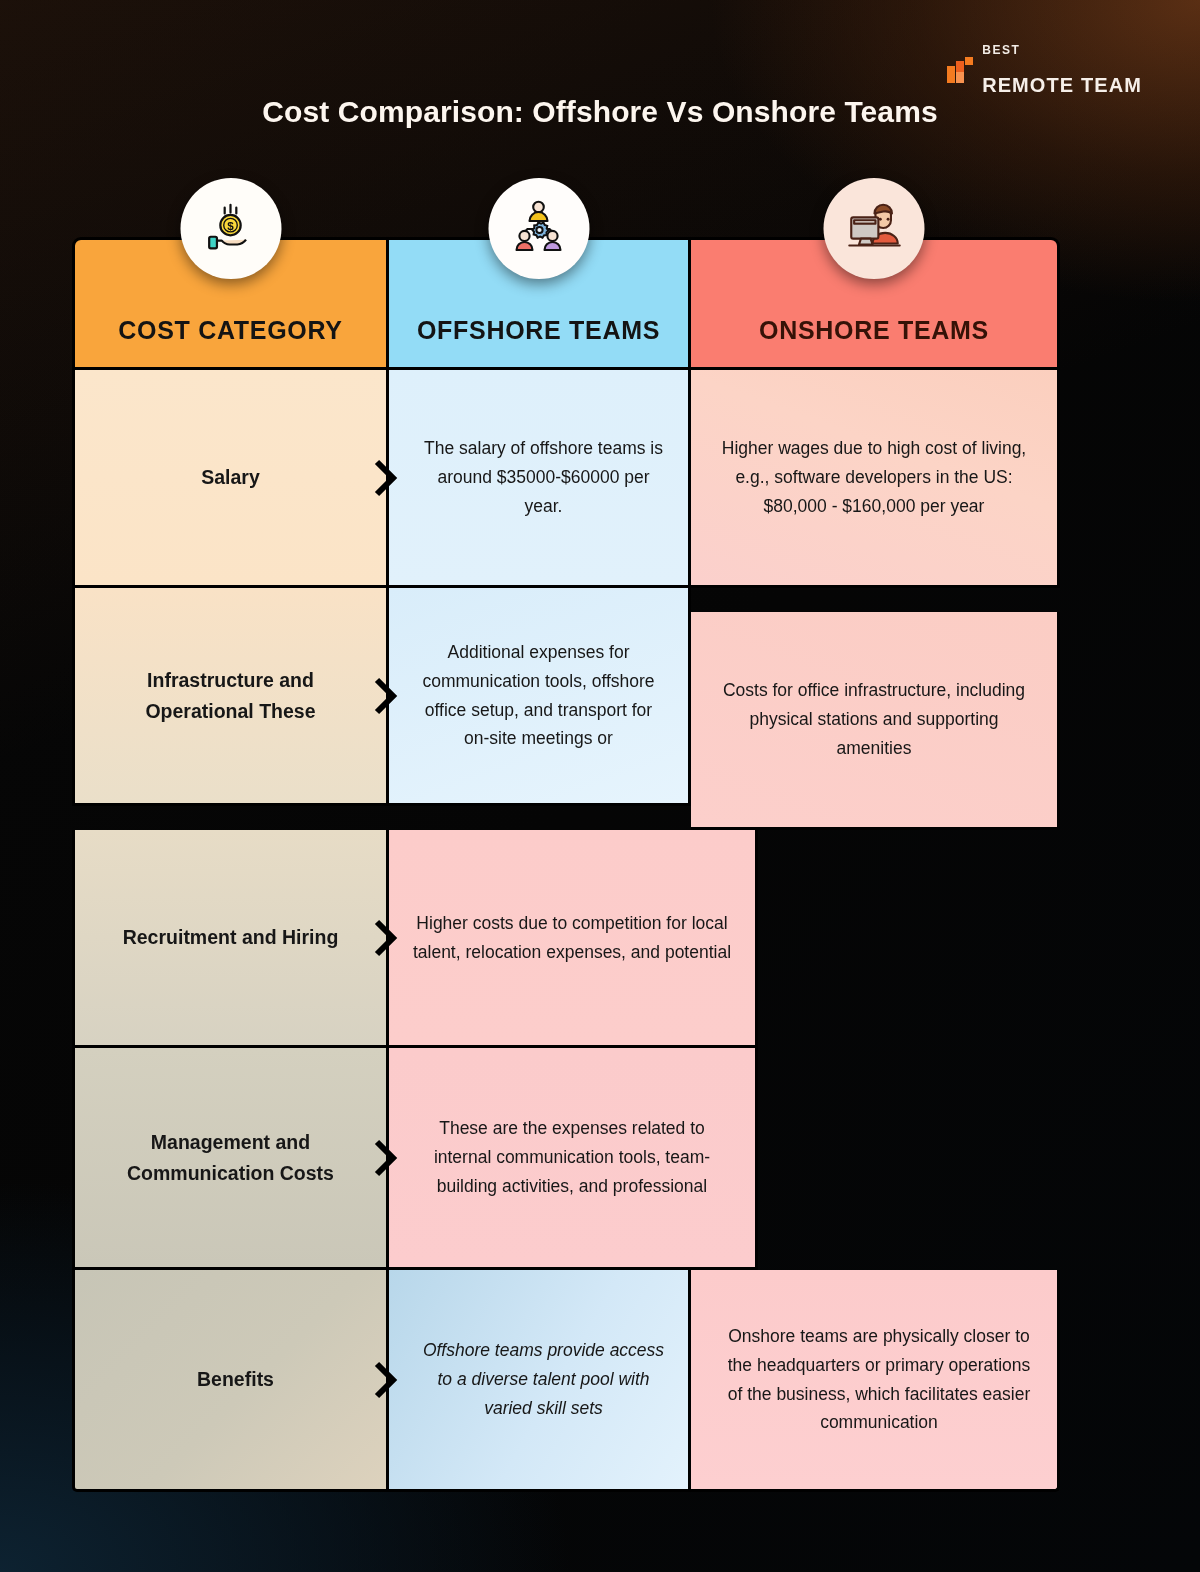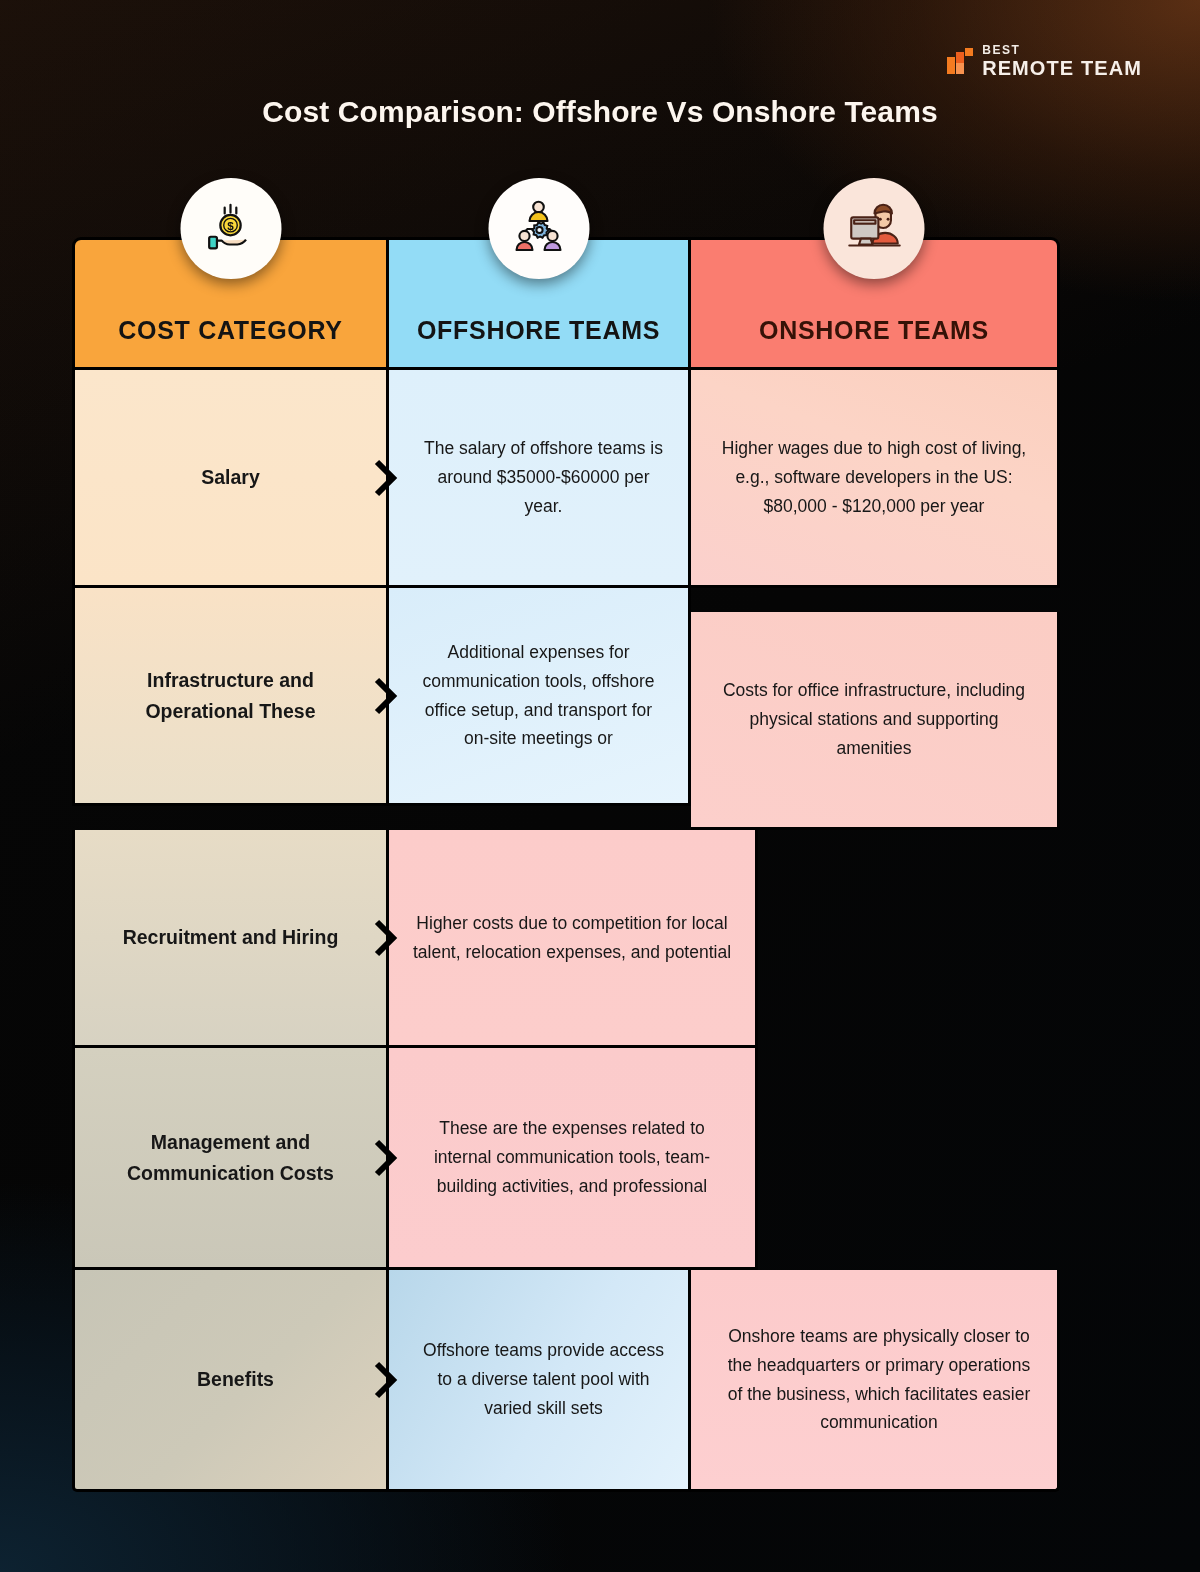--- a/index.html
+++ b/index.html
@@ -35,21 +35,21 @@
   .sq2 { left:9px; top:4px; width:8px;  height:22px; background:#ed5f1e; }
   .sq3 { left:18px; top:0;  width:8px;  height:8px;  background:#f47b20; }
   .sq4 { left:9px; top:15px; width:8px; height:11px; background:#f99350; }
   .logo-text { display:flex; flex-direction:column; line-height:1; }
   .logo-best {
     font-size:12px; font-weight:bold; letter-spacing:1.6px;
     color:#f3ece6;
   }
   .logo-name {
     font-size:20px; font-weight:bold; letter-spacing:1.1px;
-    color:#f6efe9; margin-top:2px;
+    color:#f6efe9; margin-top:19px;
   }
 
   
   .title {
     position:absolute; top:95px; left:0; width:1200px;
     text-align:center;
     font-size:30px; font-weight:bold; letter-spacing:0.1px;
     color:#fdf6ef;
   }
 
@@ -128,21 +128,21 @@
   .r1 .label { background:linear-gradient(180deg,#fbe6cb 0%,#fbe4c7 100%); }
   .r2 .label { background:linear-gradient(180deg,#f9e2c6 0%,#eadfc9 100%); }
   .r3 .label { background:linear-gradient(180deg,#e7dcc6 0%,#d7d2c2 100%); }
   .r4 .label { background:linear-gradient(180deg,#d4d0bf 0%,#cac7b8 100%); }
   .r5 .label { background:linear-gradient(135deg,#c7c5b6 0%,#cdc9b8 55%,#ddd2bd 100%); }
 
   .r1 .mid { background:linear-gradient(180deg,#def0fb 0%,#e1f1fb 100%);padding-left:32px; }
   .r2 .mid { background:linear-gradient(160deg,#d9edfa 0%,#e6f4fd 100%); }
   .r3 .mid { background:linear-gradient(160deg,#cfe6f6 0%,#e2f1fc 100%); }
   .r4 .mid { background:linear-gradient(160deg,#c5dff1 0%,#ddeefb 100%); }
-  .r5 .mid { background:linear-gradient(120deg,#b8d7ea 0%,#d3e8f7 55%,#e3f2fc 100%); }
+  .r5 .mid { background:linear-gradient(120deg,#b8d7ea 0%,#d3e8f7 55%,#e3f2fc 100%);font-style:italic; }
 
   .r1 .right { background:linear-gradient(200deg,#fbcfbe 0%,#fcd4c6 40%,#fbd0cc 100%); }
   .r2 .right { background:linear-gradient(200deg,#fbcdc4 0%,#fccfcb 100%);margin-top:24px; }
   .r3 .right { background:linear-gradient(180deg,#fcccca 0%,#fccdcb 100%); }
   .r4 .right { background:linear-gradient(180deg,#fbcbcb 0%,#fccccd 100%); }
   .r5 .right { background:linear-gradient(180deg,#fccbcb 0%,#fdcfd0 100%); }
 </style>
 </head>
 <body>
 
@@ -237,21 +237,21 @@
       <span class="chev">
         <svg width="30" height="44" viewBox="0 0 30 44">
             <path d="M6 6 L22 22 L6 38" fill="none" stroke="#000" stroke-width="6" stroke-linecap="butt" stroke-linejoin="miter"></path>
           </svg>
       </span>
     </div>
     <div class="bcell c2 mid">
       <p>The salary of offshore teams is around $35000-$60000 per year.</p>
     </div>
     <div class="bcell c3 right">
-      <p>Higher wages due to high cost of living, e.g., software developers in the US: $80,000 - $120,000 per year</p>
+      <p>Higher wages due to high cost of living, e.g., software developers in the US: $80,000 - $160,000 per year</p>
     </div>
   </div>
 
   <div class="row r2">
     <div class="bcell c1 label">
       <p>Infrastructure and Operational These</p>
       <span class="chev">
         <svg width="30" height="44" viewBox="0 0 30 44">
             <path d="M6 6 L22 22 L6 38" fill="none" stroke="#000" stroke-width="6"></path>
           </svg>

